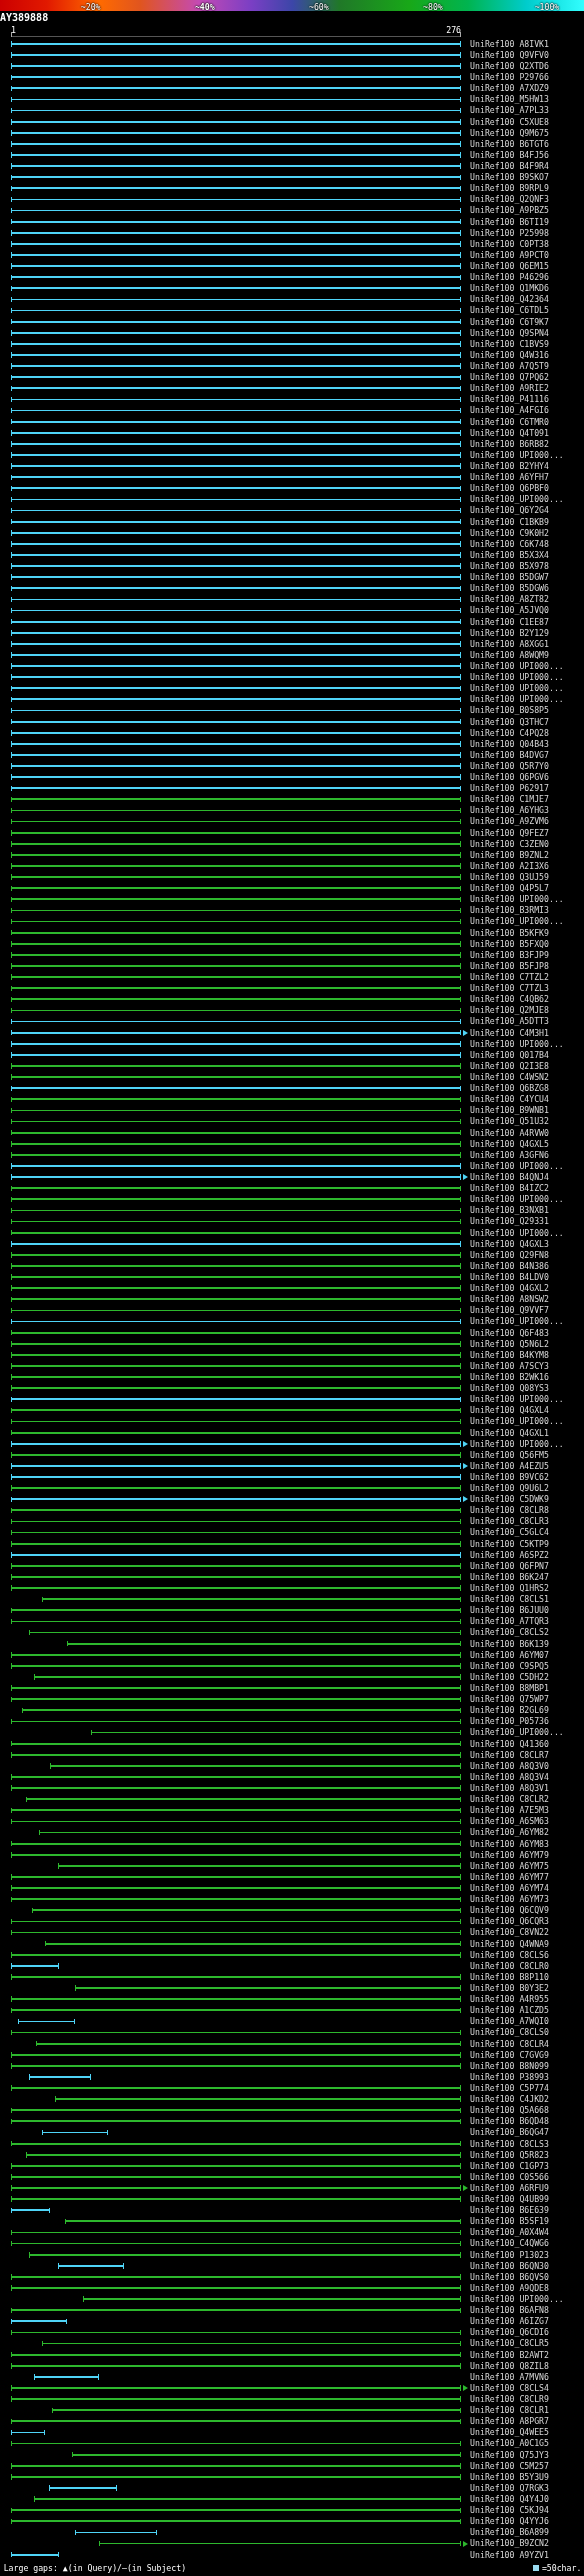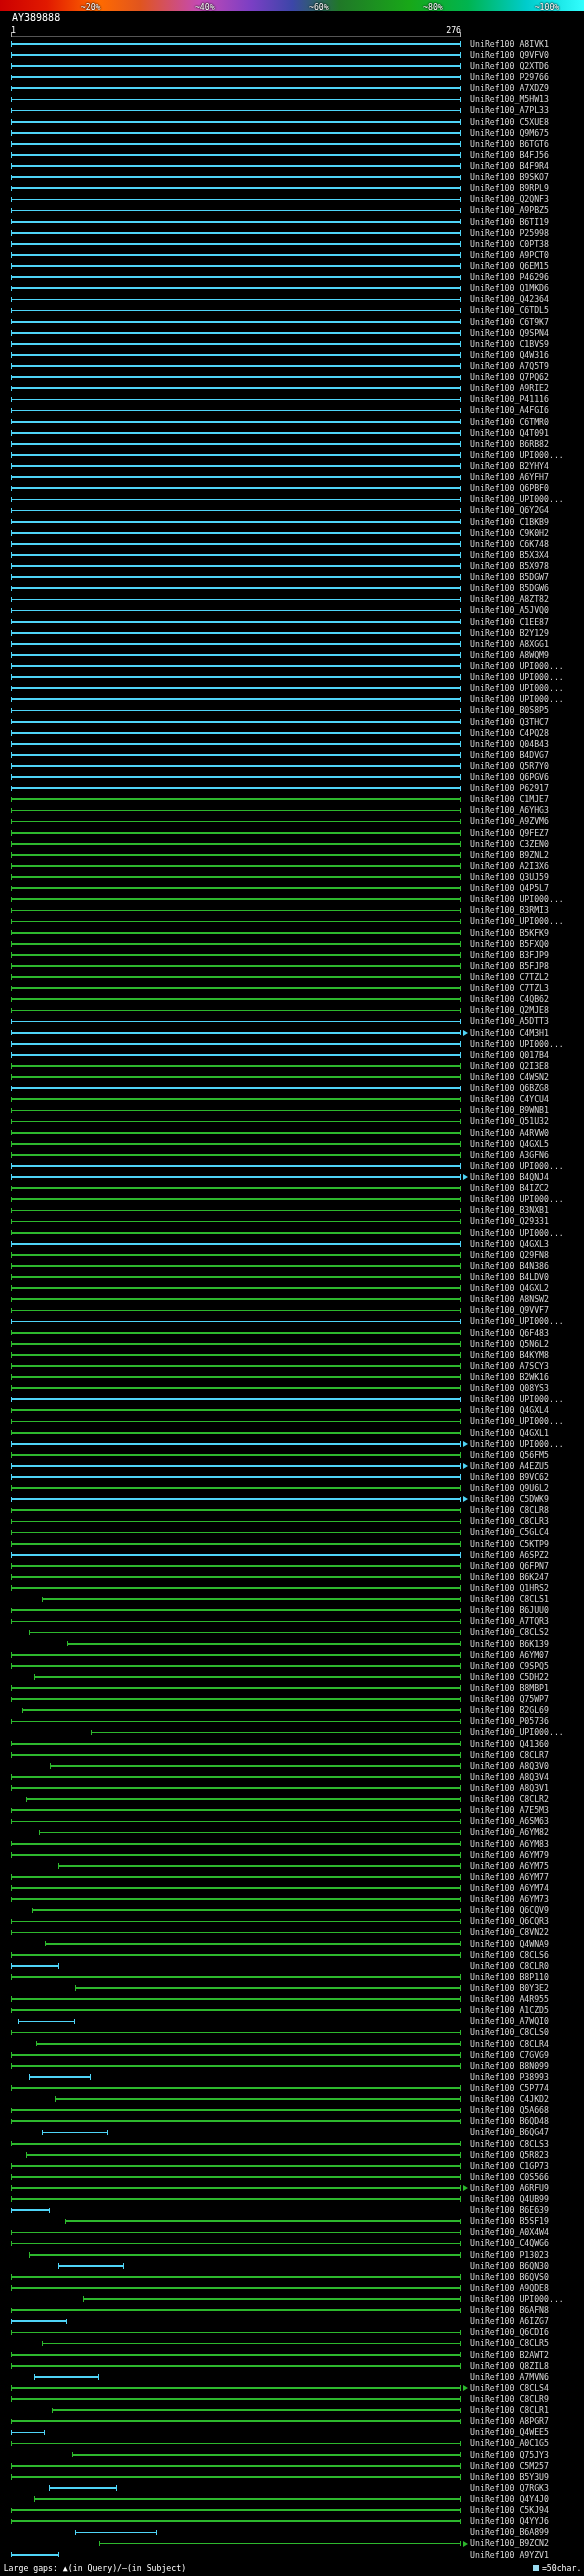--- a/index.html
+++ b/index.html
@@ -18,22 +18,22 @@
       #7a3fc4 43%, #3c46a8 50%, #207828 58%, #18a818 70%, #00b450 80%,
       #00cccc 90%, #33ffff 100%);
   }
   .key .kl{
     position:absolute;top:3px;font-size:8.2px;line-height:9.1px;color:#fff;
     transform:translateX(-50%);text-shadow:0 0 1.8px #000,0 0 1.8px #000;
     white-space:nowrap;
   }
 
   .qname{
-    height:13.7px;line-height:13.7px;padding-left:12px;
-    font-size:10px;font-weight:normal;color:#fff;
+    height:13.7px;line-height:13.7px;padding-left:0;
+    font-size:10px;font-weight:bold;color:#fff;
   }
 
   .ruler{
     position:relative;height:13.7px;margin-left:11px;width:450px;
     font-size:8.2px;color:#fff;
   }
   .ruler .line{position:absolute;left:0;right:0;top:11px;height:0.9px;background:#555;}
   .ruler .tick{position:absolute;top:7.3px;width:0.9px;height:4.6px;background:#aaa;}
   .ruler .tick.t0{left:0;} .ruler .tick.t1{right:0;}
   .ruler .start{position:absolute;left:0;top:0;}
@@ -66,21 +66,21 @@
   .scale{display:flex;align-items:center;gap:2.7px;}
   .sq{width:6.4px;height:6.4px;background:#9adcf0;}
 </style>
 </head>
 <body>
 
 <div class="screen">
 
   <div class="key" id="key">
       <span class="kl" style="left: 15.5%;">~20%</span>
-      <span class="kl" style="left: 35%;">~40%</span>
+      <span class="kl" style="left: 35%; font-weight: bold;">~40%</span>
       <span class="kl" style="left: 54.5%;">~60%</span>
       <span class="kl" style="left: 74%;">~80%</span>
       <span class="kl" style="left: 93.5%;">~100%</span>
     </div>
 
   <div class="qname">AY389888</div>
 
   <div class="ruler">
     <span class="start">1</span>
     <span class="end">276</span>

